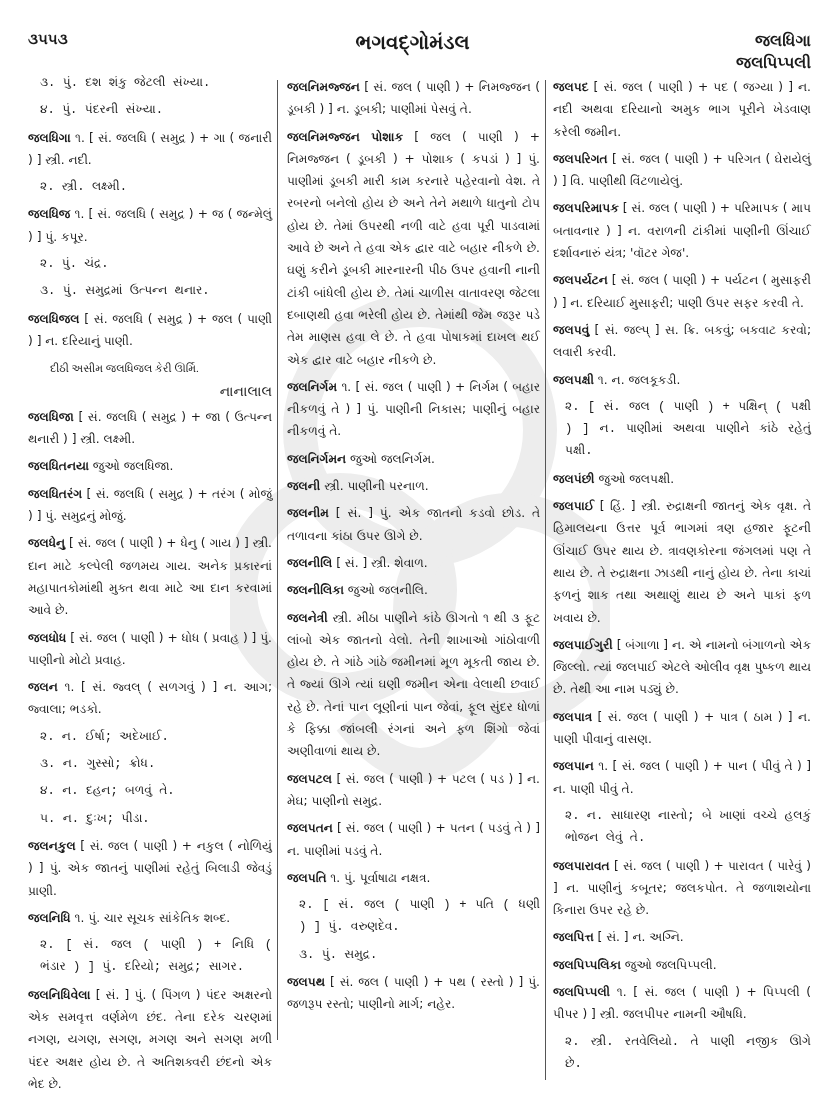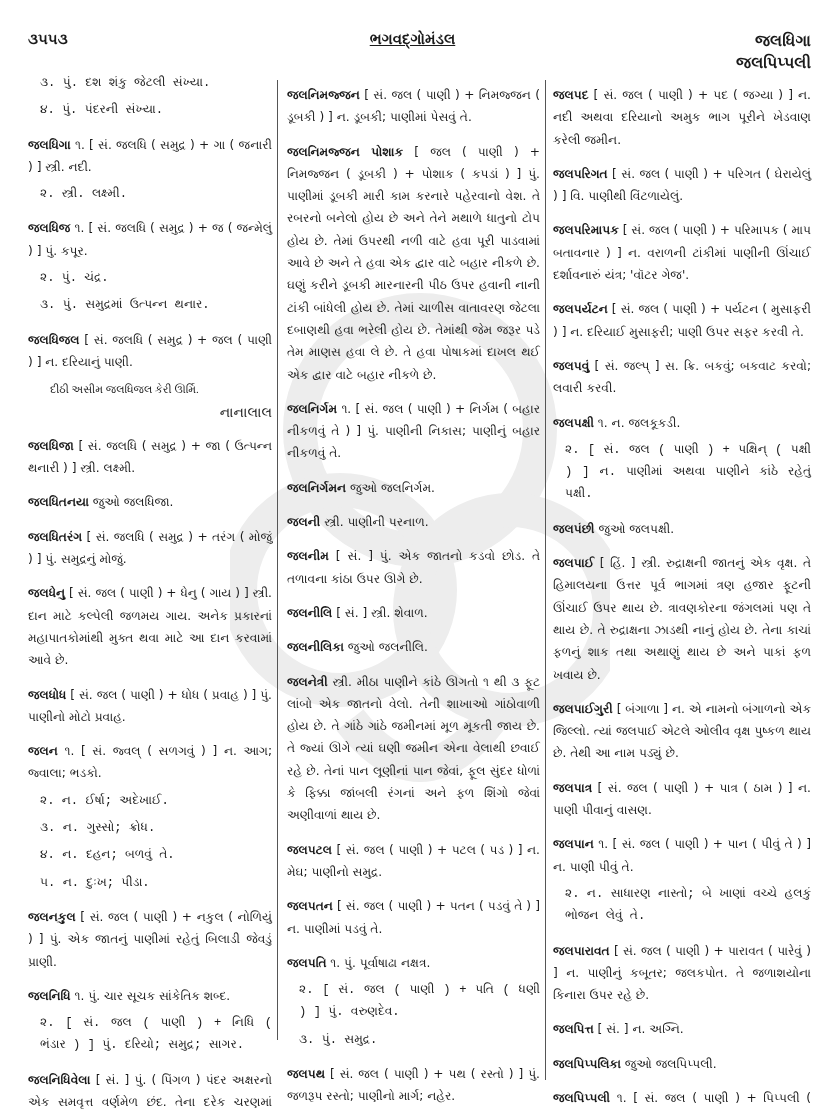--- a/index.html
+++ b/index.html
@@ -1,28 +1,28 @@
 <!DOCTYPE html>
 <html><head>
 <meta charset="utf-8">
 <style>
   html, body { margin:0; padding:0; background:#ffffff; }
   body { width:825px; height:1111px; position:relative; overflow:hidden;
          font-family:"DejaVu Sans", sans-serif; color:#1a1a1a; }
   .watermark { position:absolute; left:230px; top:250px; width:380px; height:560px; pointer-events:none; }
   .header { position:absolute; top:0; left:0; width:825px; height:60px; }
   .page-num { position:absolute; left:28px; top:30px; font-size:15px; font-weight:bold; }
-  .running-title { position:absolute; left:0; width:825px; top:30px; text-align:center; font-size:15px; font-weight:bold;text-decoration:underline; }
+  .running-title { position:absolute; left:0; width:825px; top:30px; text-align:center; font-size:20px; font-weight:bold; }
   .guide { position:absolute; right:14px; top:30px; text-align:right; font-size:16px; font-weight:bold; line-height:22px; }
   .col { position:absolute; top:72px; font-size:12.2px; line-height:22.3px; }
   .col1 { left:28px; width:244px; }
   .col2 { left:287px; width:253px; }
   .col3 { left:553px; width:258px; }
   .divider { position:absolute; width:1px; background:#555; }
-  .entry { margin:12px 0 5px 0; text-align:justify; }
+  .entry { margin:4px 0 5px 0; text-align:justify; }
   .entry .head { font-weight:bold; }
   .entry .body { }
   .sense { margin:0 0 5px 12px; text-align:justify;font-family:Liberation Mono, monospace; }
   .quote { padding-left:22px; font-size:11px;font-family:Liberation Serif, serif; }
   .attrib { text-align:right; font-size:14px; }
 </style>
 </head>
 <body>
 
 <svg class="watermark" viewBox="0 0 380 560">

